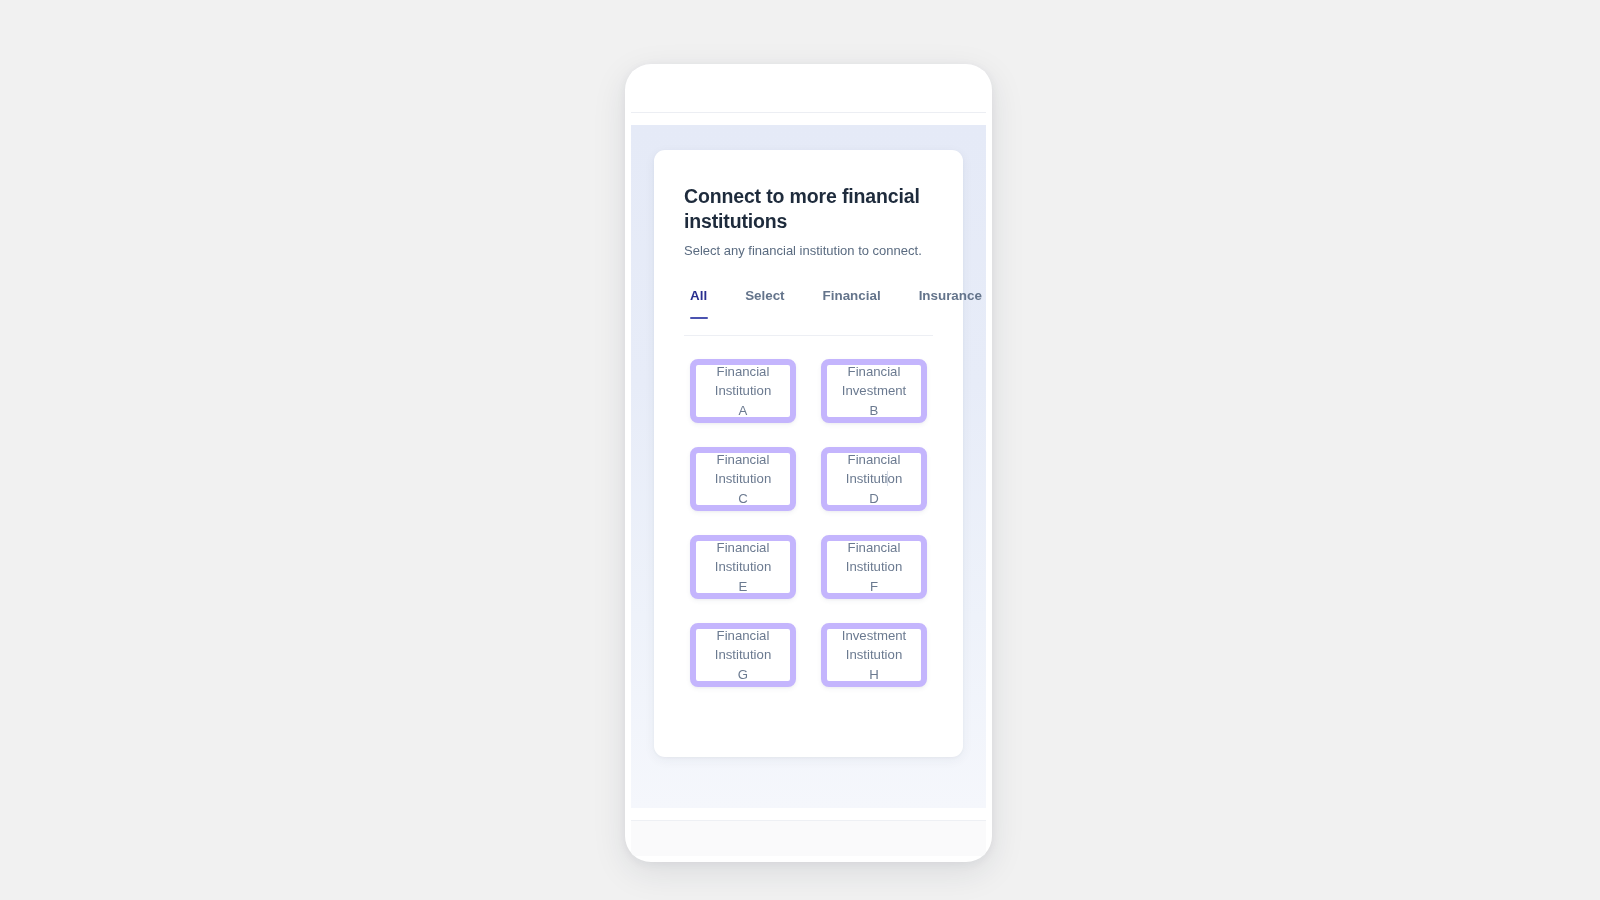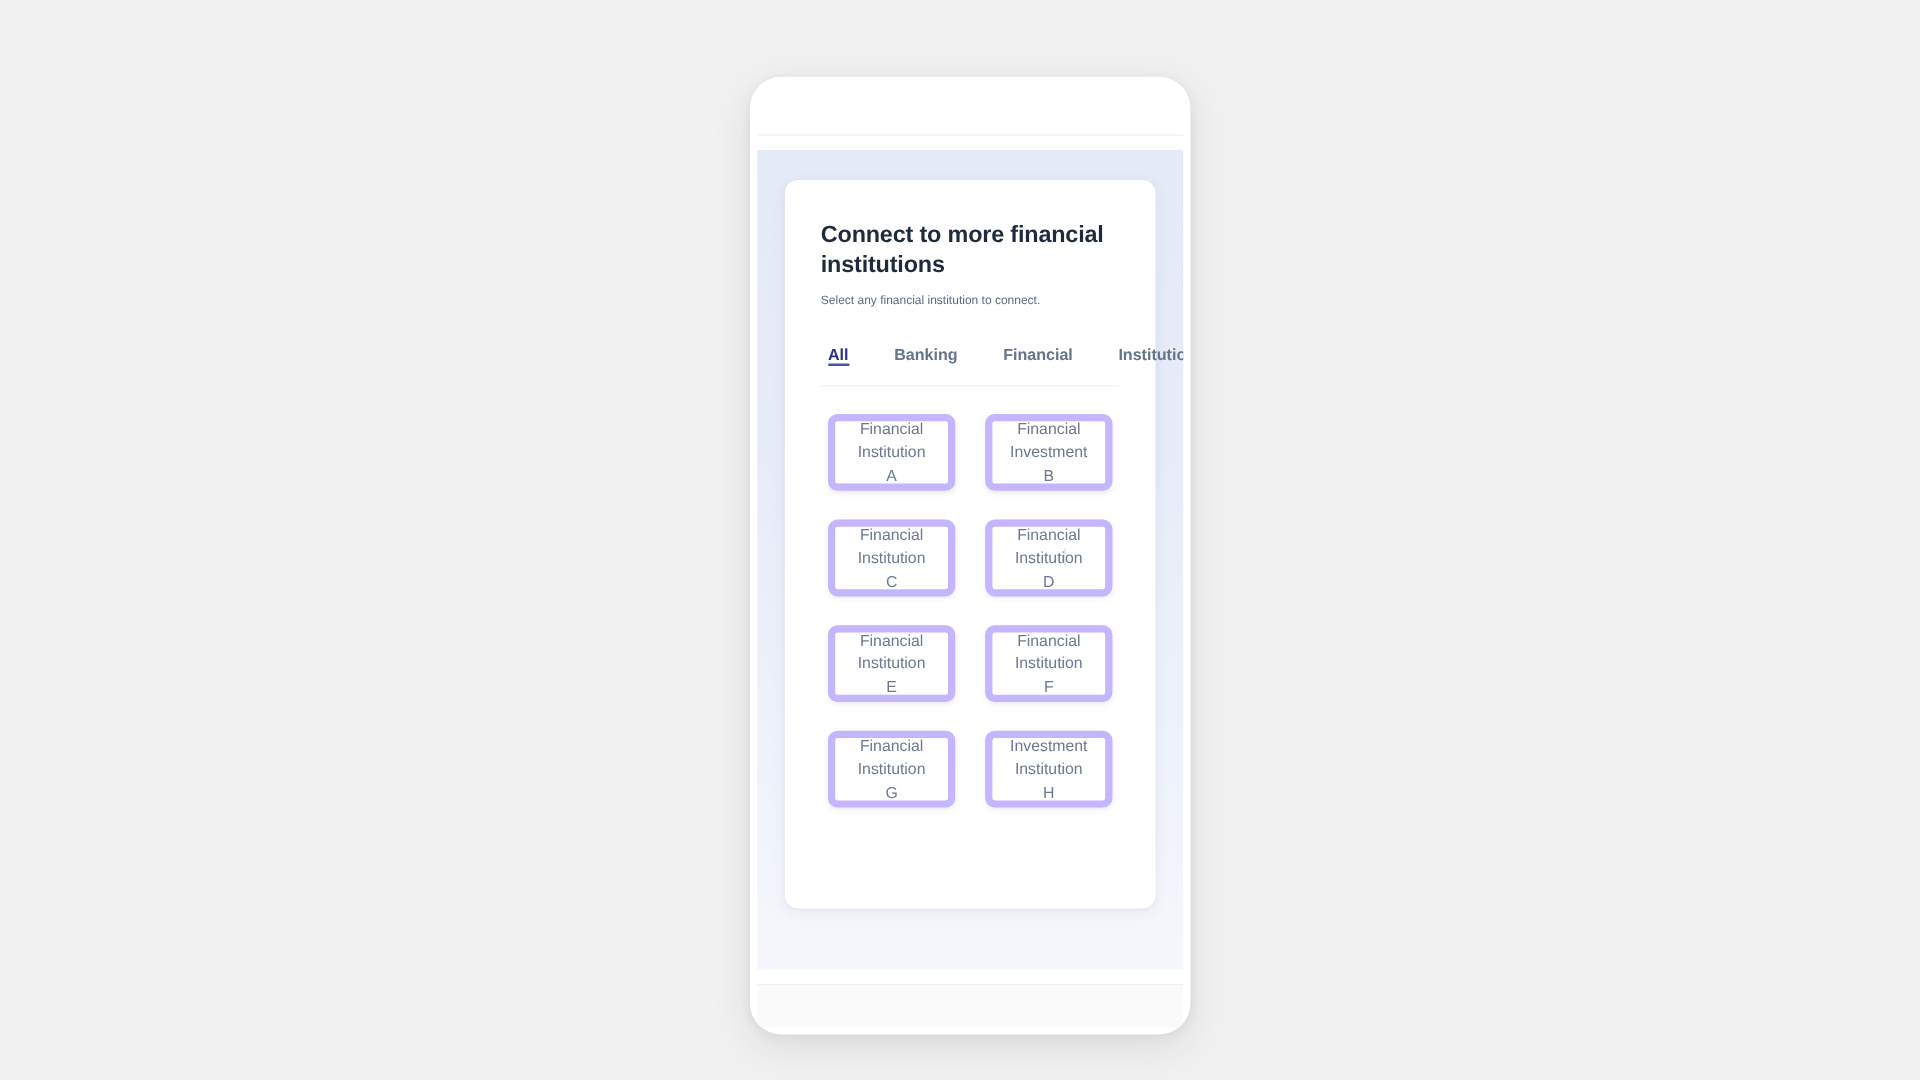--- a/index.html
+++ b/index.html
@@ -82,21 +82,21 @@
     font-size: 19.5px;
     line-height: 24.5px;
     font-weight: bold;
     color: #1e2b3c;
     letter-spacing: -0.15px;
     max-width: 255px;
   }
 
   .panel-subtitle {
     margin-top: 9px;
-    font-size: 10px;
+    font-size: 13px;
     line-height: 18px;
     color: #5a6b80;
   }
 
   
   .tabs {
     margin-top: 22px;
     position: relative;
     display: flex;
     align-items: flex-end;
@@ -112,21 +112,21 @@
     bottom: 0;
     height: 1px;
     background: #edeff4;
   }
 
   .tab {
     position: relative;
     font-size: 13.4px;
     font-weight: bold;
     color: #64748b;
-    padding-bottom: 2px;
+    padding-bottom: 16px;
     cursor: pointer;
     white-space: nowrap;
     background: none;
     border: none;
     font-family: inherit;
   }
 
   .tab.active {
     color: #2a2f8f;
   }
@@ -196,23 +196,23 @@
     <div class="device-body">
 
       <div class="panel">
 
         <h1 class="panel-title">Connect to more financial institutions</h1>
 
         <p class="panel-subtitle">Select any financial institution to connect.</p>
 
         <nav class="tabs">
           <button class="tab active">All</button>
-          <button class="tab">Banking</button>
+          <button class="tab">Select</button>
           <button class="tab">Financial</button>
-          <button class="tab">Institution</button>
+          <button class="tab">Insurance</button>
         </nav>
 
         <div class="grid">
 
           <div class="inst-card">
             <span class="inst-card-label">Financial Institution A</span>
           </div>
 
           <div class="inst-card">
             <span class="inst-card-label">Financial Investment B</span>

